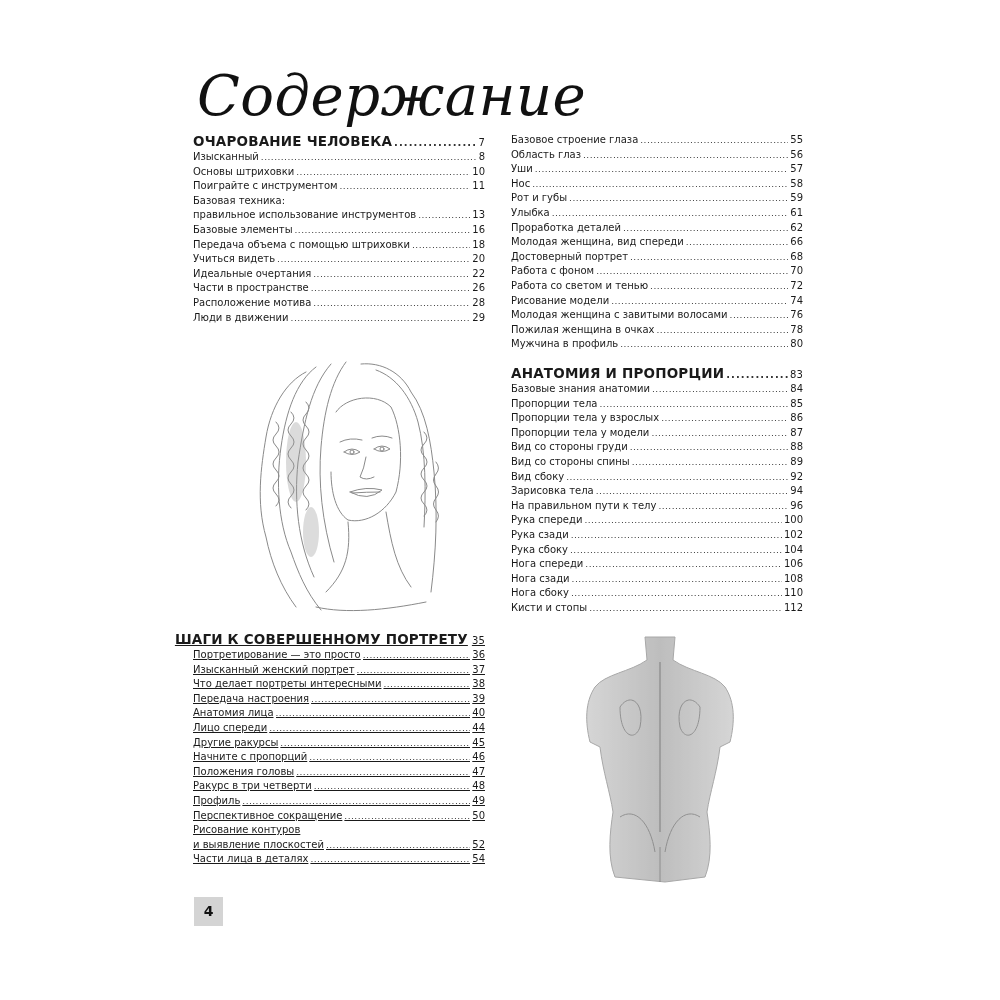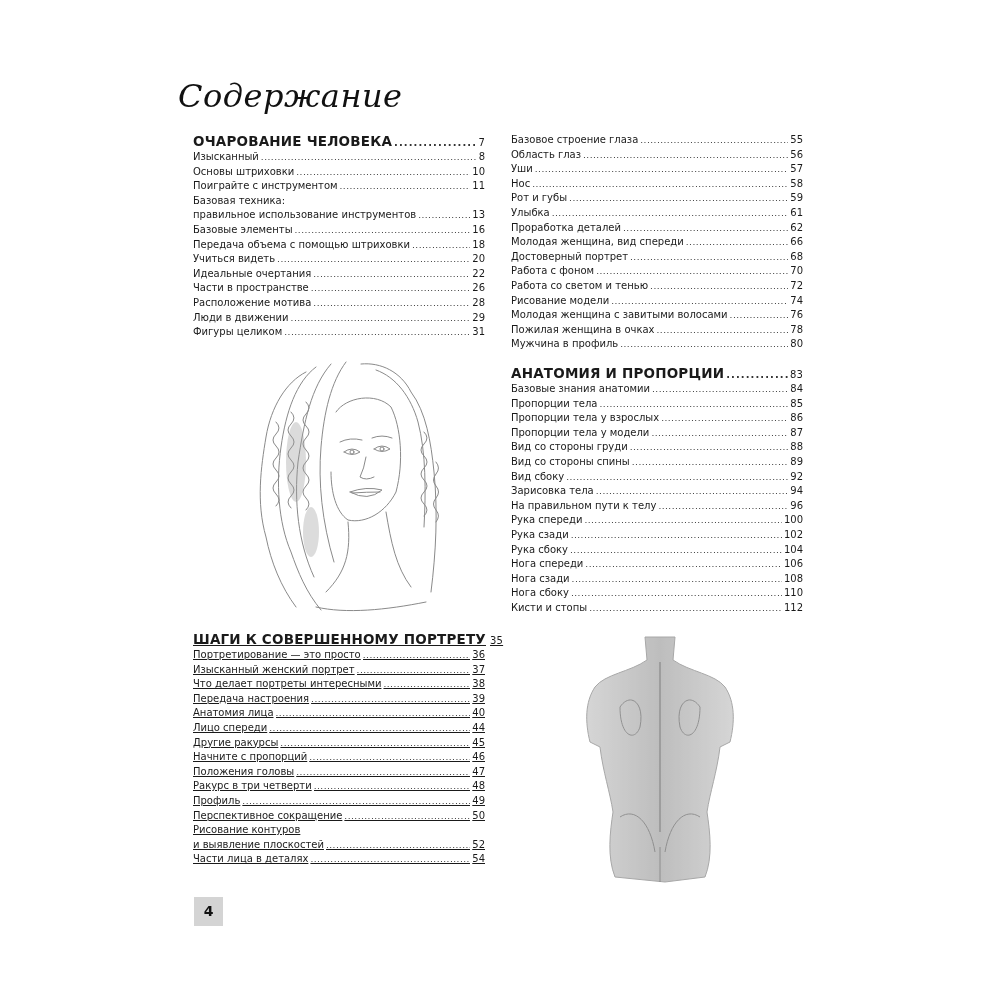--- a/index.html
+++ b/index.html
@@ -1,29 +1,29 @@
 <!DOCTYPE html>
 <html><head>
 <meta charset="utf-8">
 <style>
   html, body { margin: 0; padding: 0; background: #ffffff; }
   body { width: 1000px; height: 1000px; position: relative; overflow: hidden;
          font-family: "DejaVu Sans", sans-serif; color: #1a1a1a; }
-  .title { position: absolute; left: 178px; top: 66px; font-family: "DejaVu Serif", serif;
-           font-style: italic; font-size: 32px; letter-spacing: 0.5px; color: #111; line-height: 60px; }
+  .title { position: absolute; left: 197px; top: 66px; font-family: "DejaVu Serif", serif;
+           font-style: italic; font-size: 56px; letter-spacing: 0.5px; color: #111; line-height: 60px; }
   .col { position: absolute; width: 292px; }
   .col.left { left: 193px; }
   .col.right { left: 511px; }
   .section { position: absolute; left: 0; width: 292px; }
   .row { display: flex; align-items: baseline; height: 14.6px; font-size: 10px; line-height: 14.6px; white-space: nowrap; }
   .row .label { flex: 0 0 auto; }
   .row .dots { flex: 1 1 auto; overflow: hidden; margin: 0 2px; color: #333; letter-spacing: 1.3px; font-size: 9px; }
   .row .dots::before { content: ". . . . . . . . . . . . . . . . . . . . . . . . . . . . . . . . . . . . . . . . . . . . . . . . . . . . . . . . . . . . . . . . . . . . . . . . . . . . . . . . . . . . . . . . . . . . . . . . . . ."; letter-spacing: -1.2px; }
   .row .page { flex: 0 0 auto; text-align: right; }
-  .row.head { height: 17px; line-height: 17px; font-size: 13.5px; font-weight: bold; letter-spacing: 0.2px; }
+  .row.head { height: 17px; line-height: 17px; font-size: 13.5px; font-weight: bold; letter-spacing: 0.2px; justify-content: flex-end; }
   .row.head .page { font-size: 10px; font-weight: normal; }
   .row.head .dots { font-size: 10px; }
   .illustration { position: absolute; }
   .pagenum { position: absolute; left: 194px; top: 897px; width: 29px; height: 29px; background: #d4d4d4;
              font-size: 14px; font-weight: bold; text-align: center; line-height: 29px; color: #111; }
 </style>
 </head>
 <body>
 
 <div class="title">Содержание</div>
@@ -87,25 +87,20 @@
         </div>
         <div class="row">
           <span class="label">Расположение мотива</span>
           <span class="dots"></span>
           <span class="page">28</span>
         </div>
         <div class="row">
           <span class="label">Люди в движении</span>
           <span class="dots"></span>
           <span class="page">29</span>
-        </div>
-        <div class="row">
-          <span class="label">Фигуры целиком</span>
-          <span class="dots"></span>
-          <span class="page">31</span>
         </div>
       </div>
   </div>
 
   <div class="section" style="top:631px;text-decoration:underline;">
     <div class="row head">
       <span class="label">ШАГИ К СОВЕРШЕННОМУ ПОРТРЕТУ</span>
       <span class="dots"></span>
       <span class="page">35</span>
     </div>

